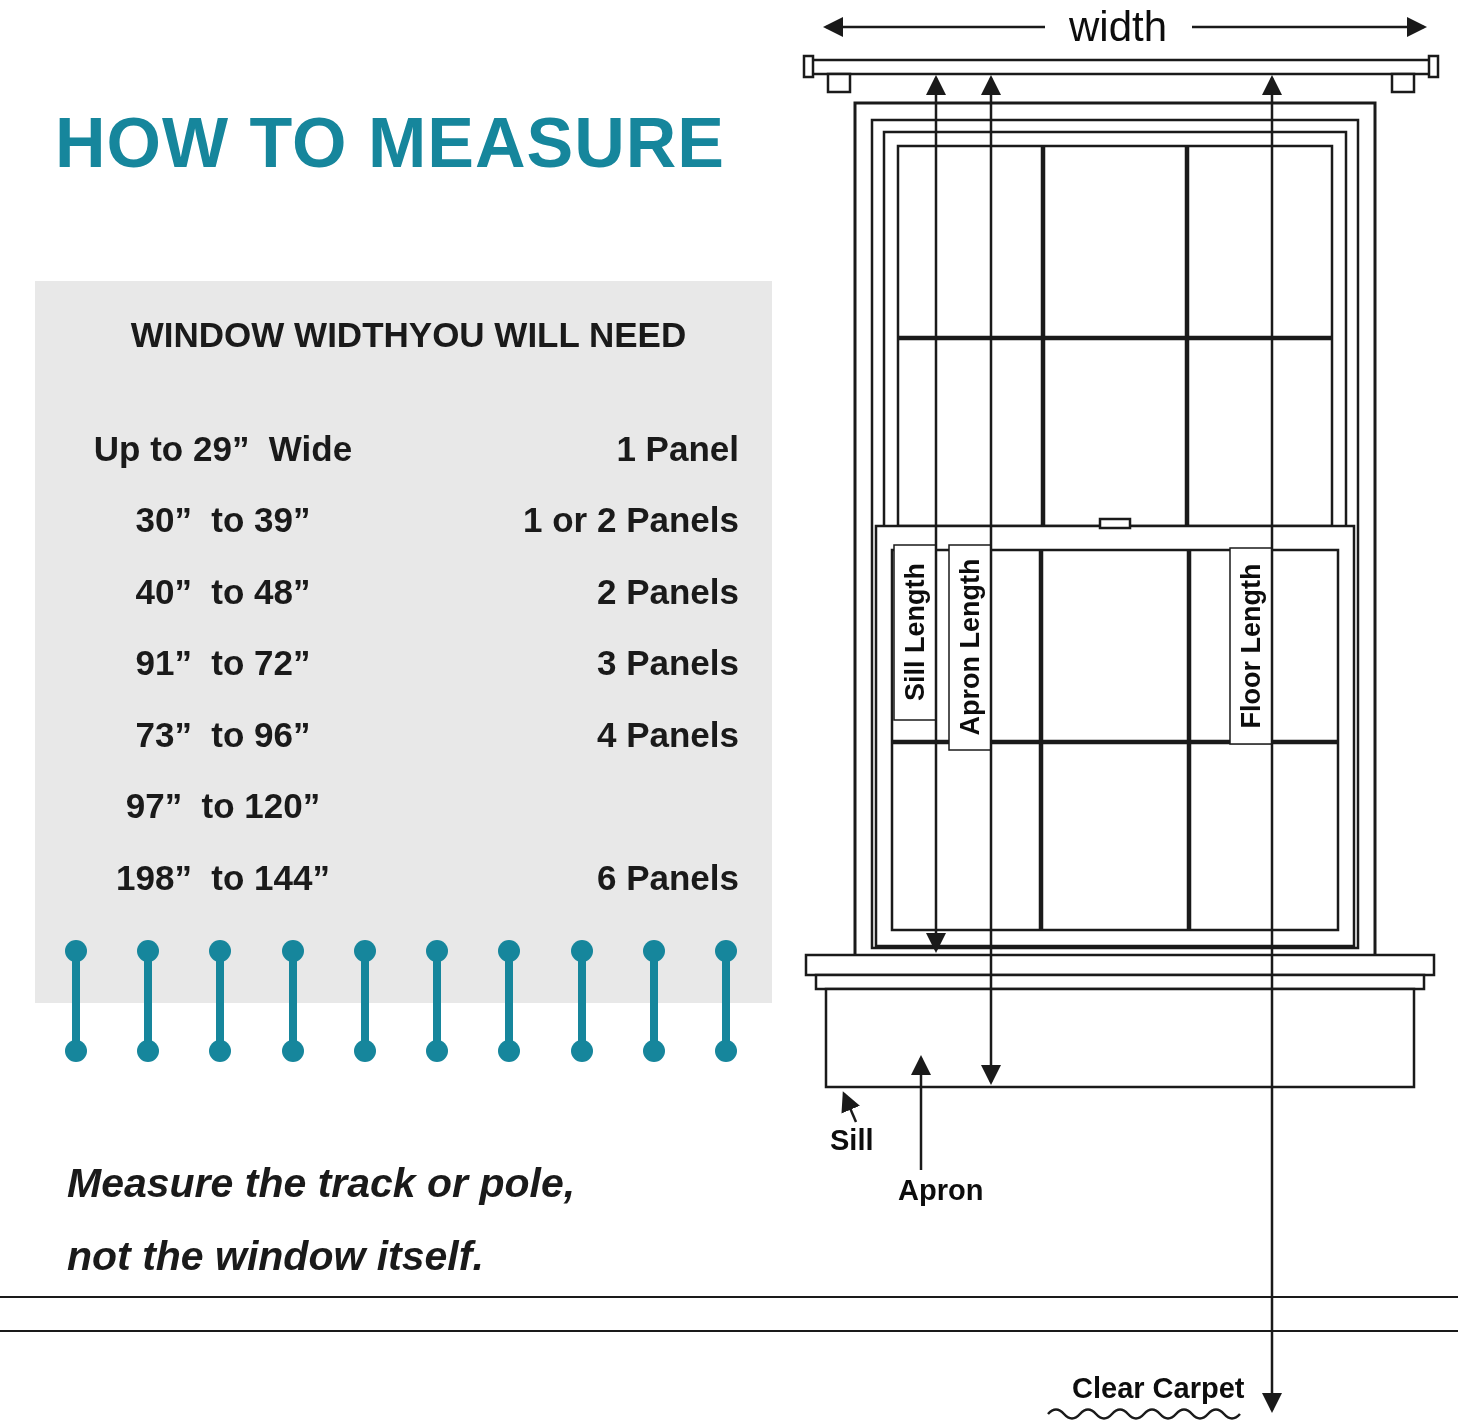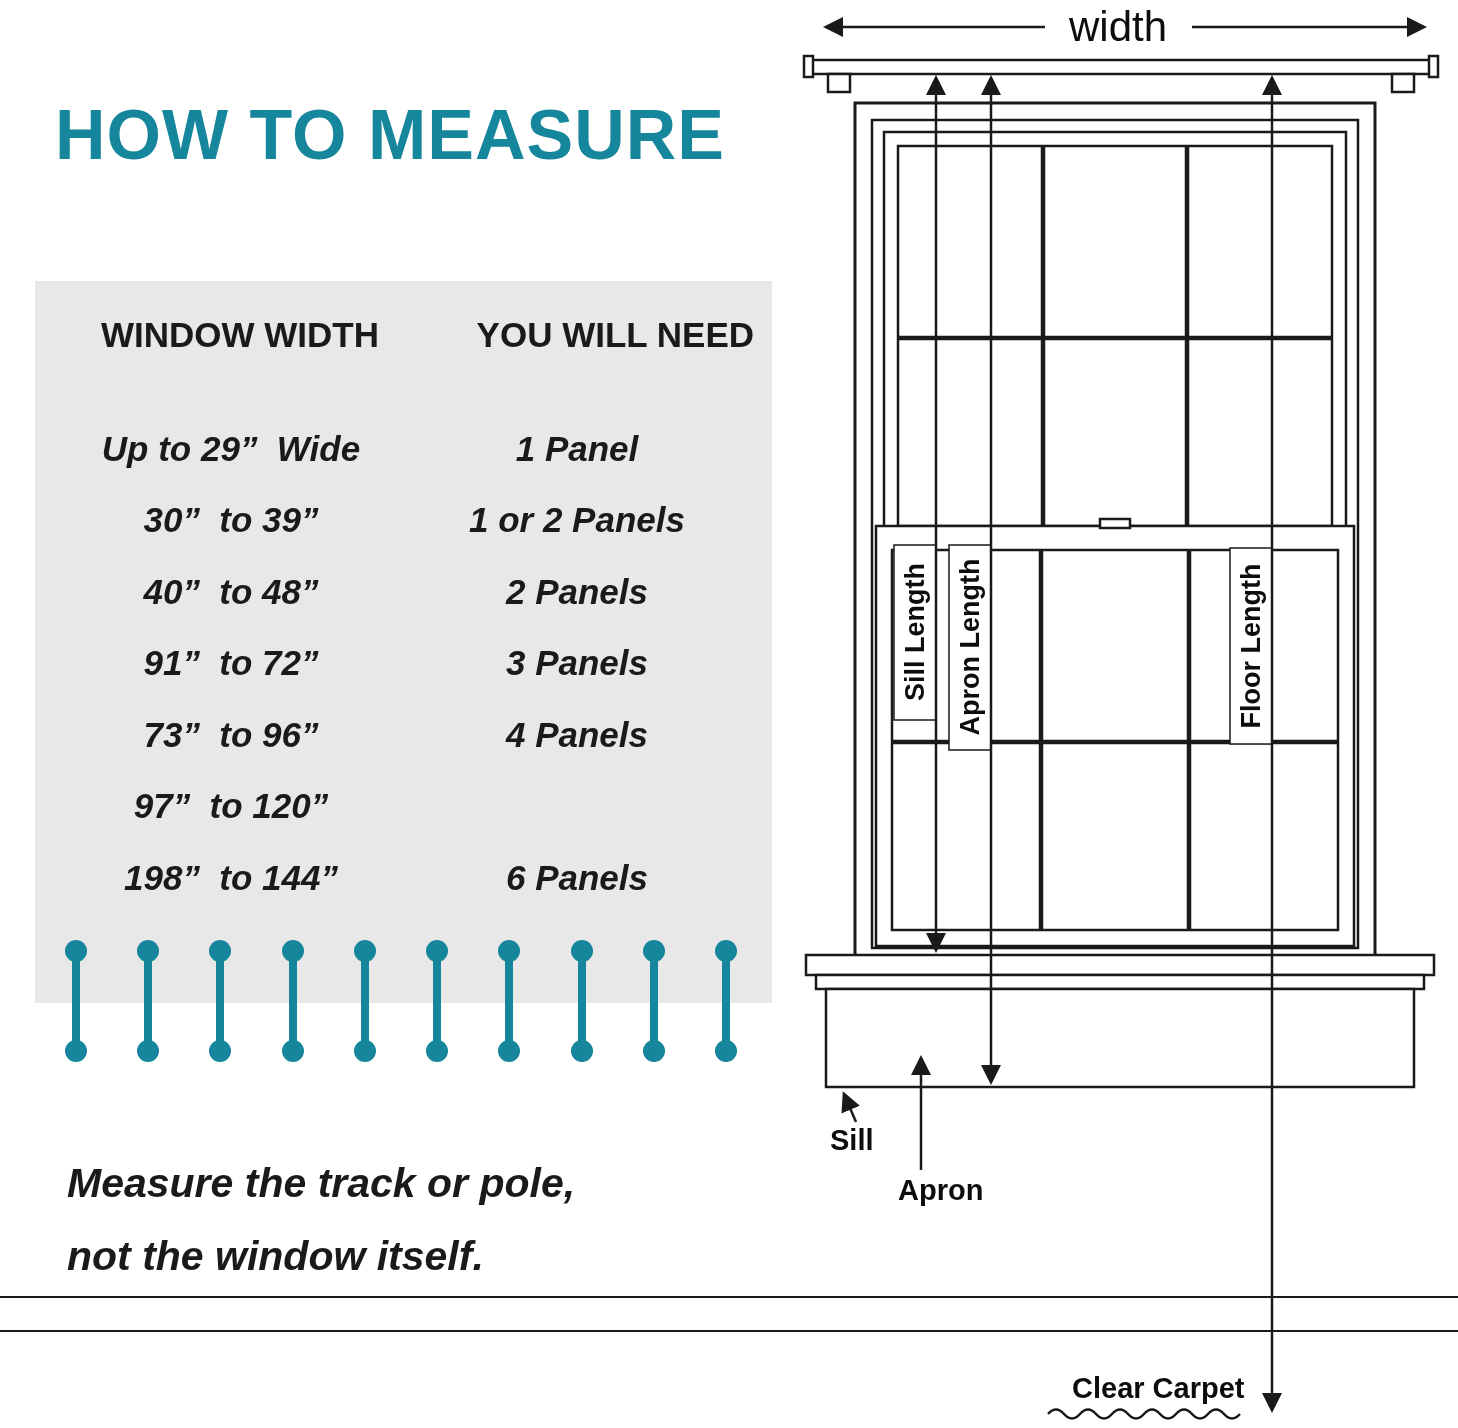--- a/index.html
+++ b/index.html
@@ -8,44 +8,44 @@
     width:1458px;height:1428px;
     background:#ffffff;
     overflow:hidden;
     font-family:"Liberation Sans", sans-serif;
     color:var(--ink,#1a1a1a);
   }
   .diagram-svg{position:absolute;left:0;top:0;width:1458px;height:1428px;}
 
   
   .title{
-    position:absolute;left:55px;top:100px;margin:0;
+    position:absolute;left:55px;top:108px;margin:0;
     font-size:70px;font-weight:700;line-height:1;
     letter-spacing:1px;
     color:var(--teal,#16869c);
     white-space:nowrap;
   }
   .panel{
     position:absolute;left:35px;top:281px;
     width:737px;height:722px;
     background:var(--panel_gray,#e8e8e8);
   }
   .thead{
-    display:flex;justify-content:space-between;
+    display:flex;justify-content:center;
     padding:34px 18px 0 28px;
-    font-size:35px;font-weight:700;white-space:nowrap;margin-left:38px;
-  }
-  .tbody{margin-top:58px;padding-left:20px;font-style:italic;}
+    font-size:35px;font-weight:700;white-space:nowrap;
+  }
+  .tbody{margin-top:58px;padding-left:12px;}
   .trow{height:71.5px;display:flex;align-items:center;}
   .cell-w{
     width:352px;text-align:center;white-space:pre;
     font-size:35px;font-weight:700;
   }
   .cell-n{
-    width:340px;text-align:center;white-space:pre;
+    width:340px;text-align:right;white-space:pre;
     font-size:35px;font-weight:700;
   }
   .pins{
     position:absolute;left:63px;top:938px;width:676px;
     display:flex;justify-content:space-between;
   }
   .pin{width:26px;height:126px;display:block;}
   .pin circle{fill:var(--teal,#16869c);}
   .pin line{stroke:var(--teal,#16869c);stroke-width:8;}
   .note{

